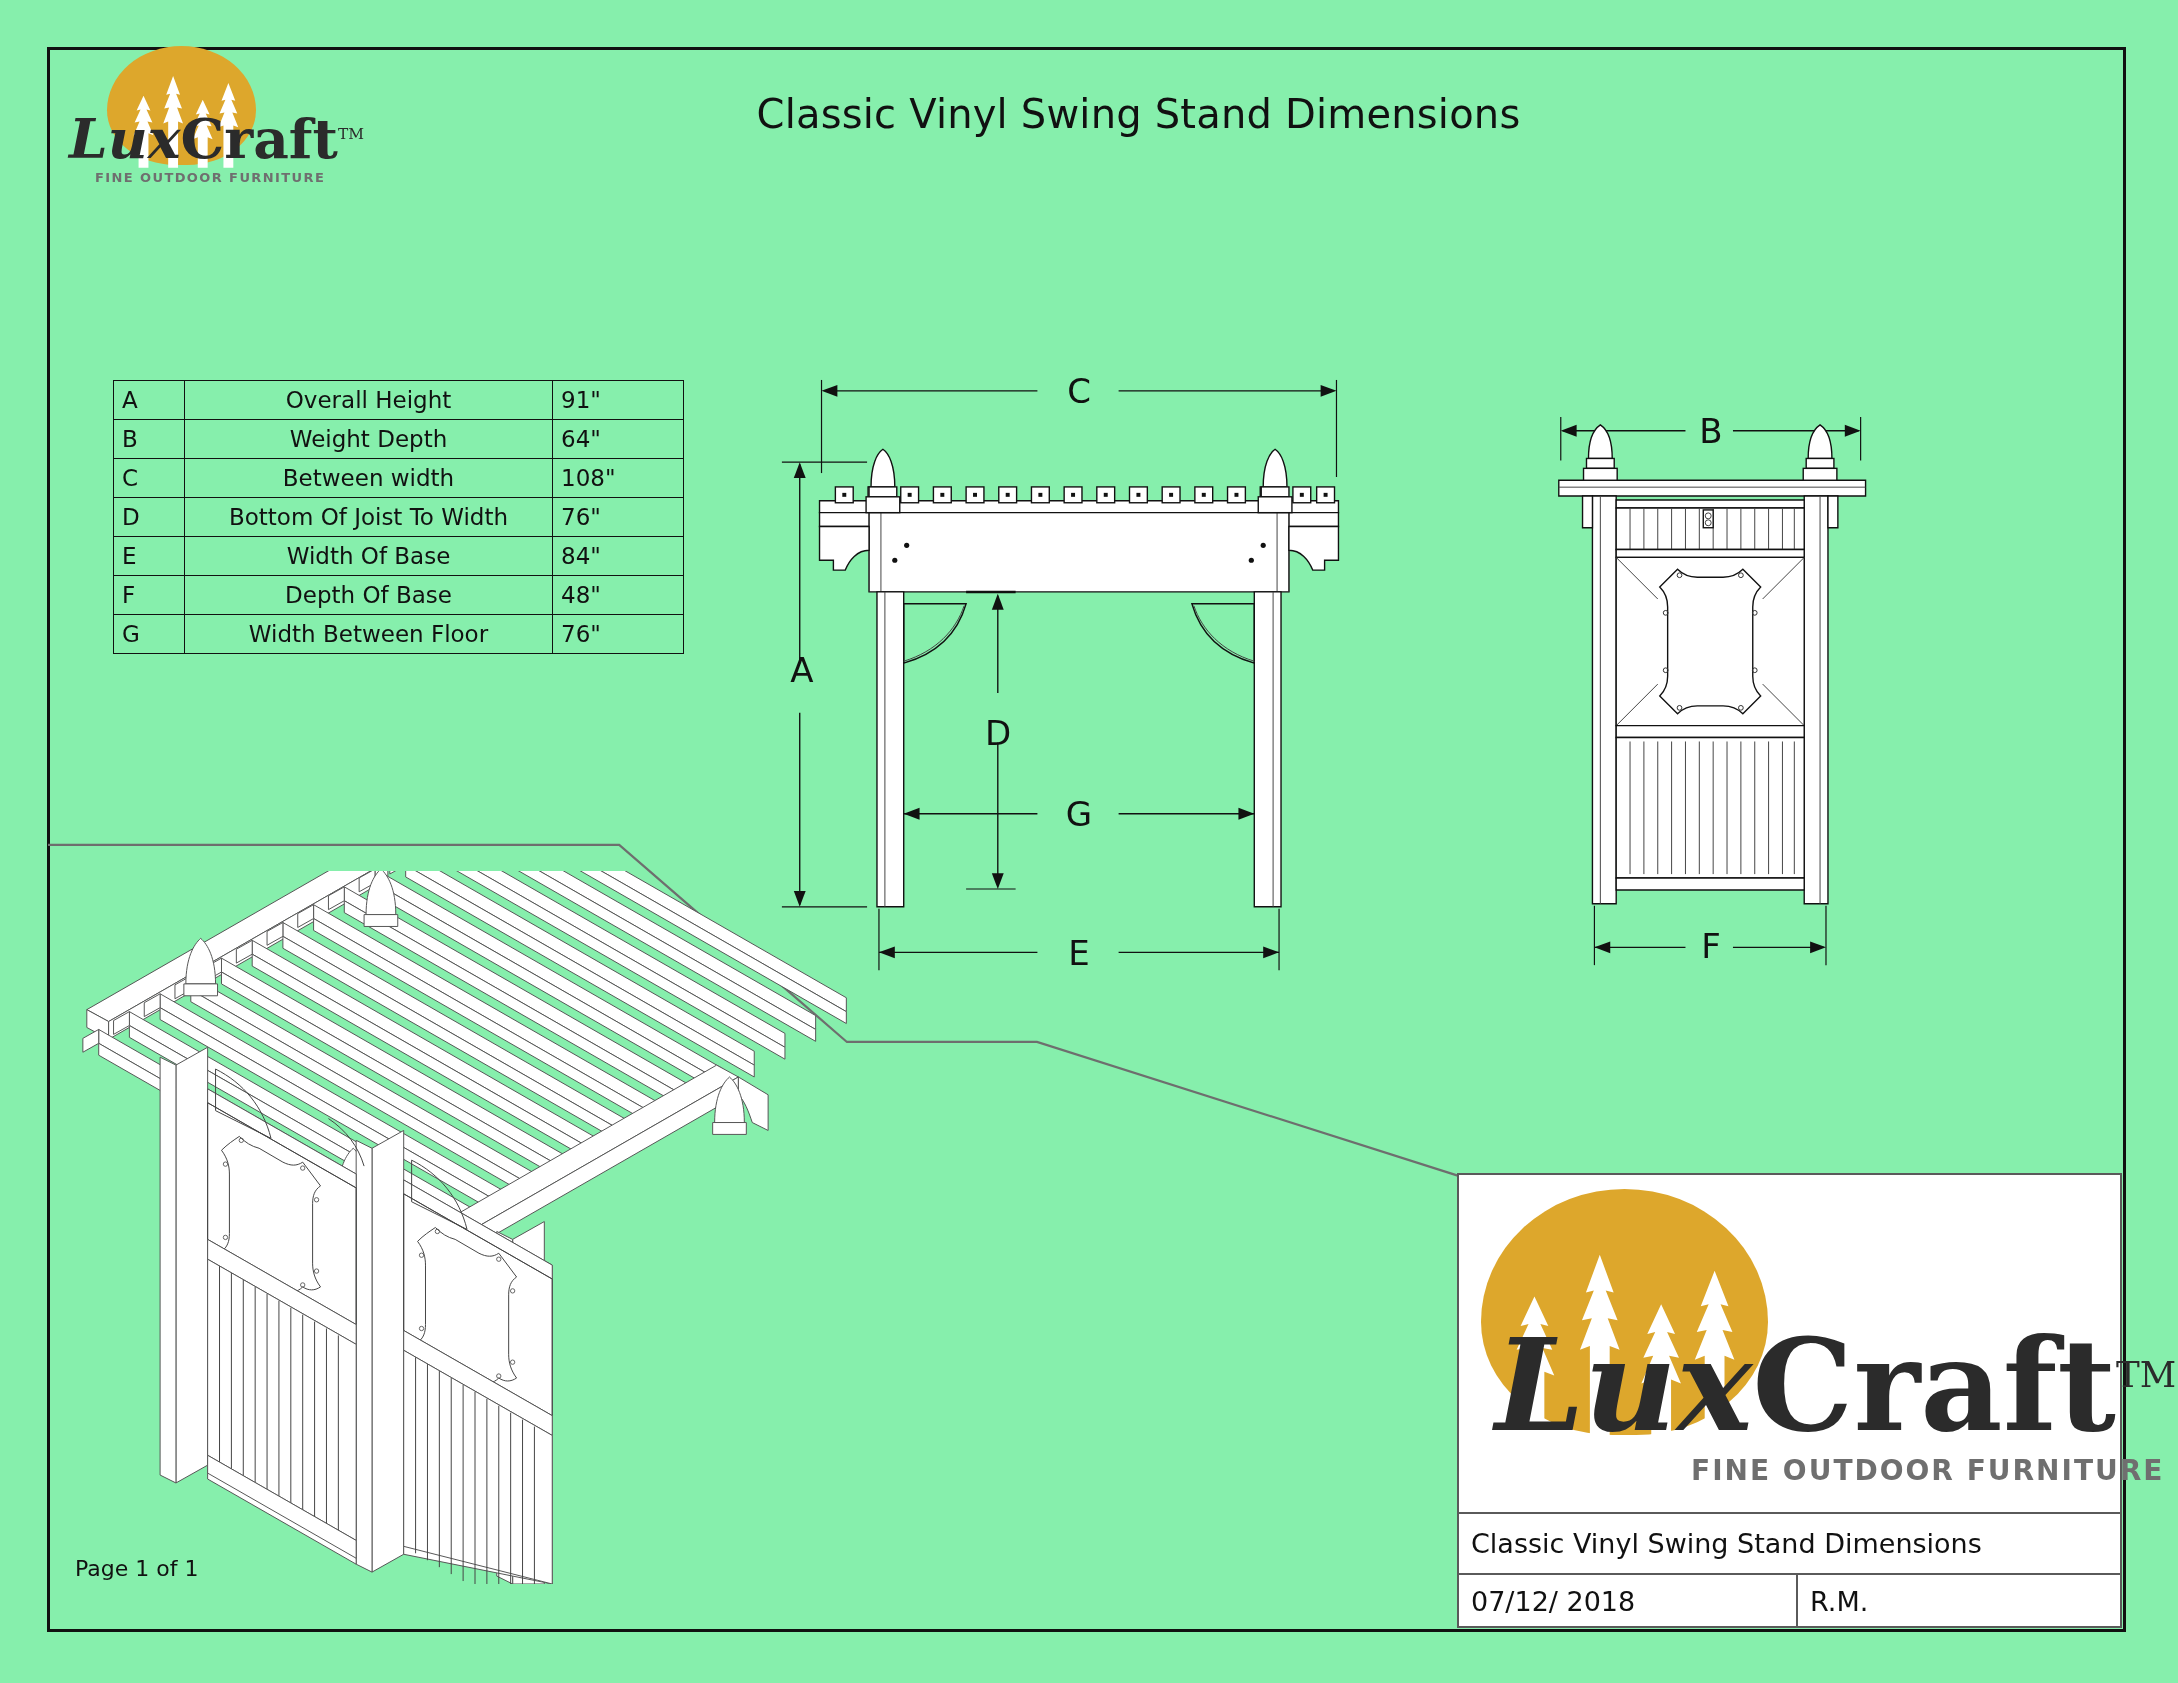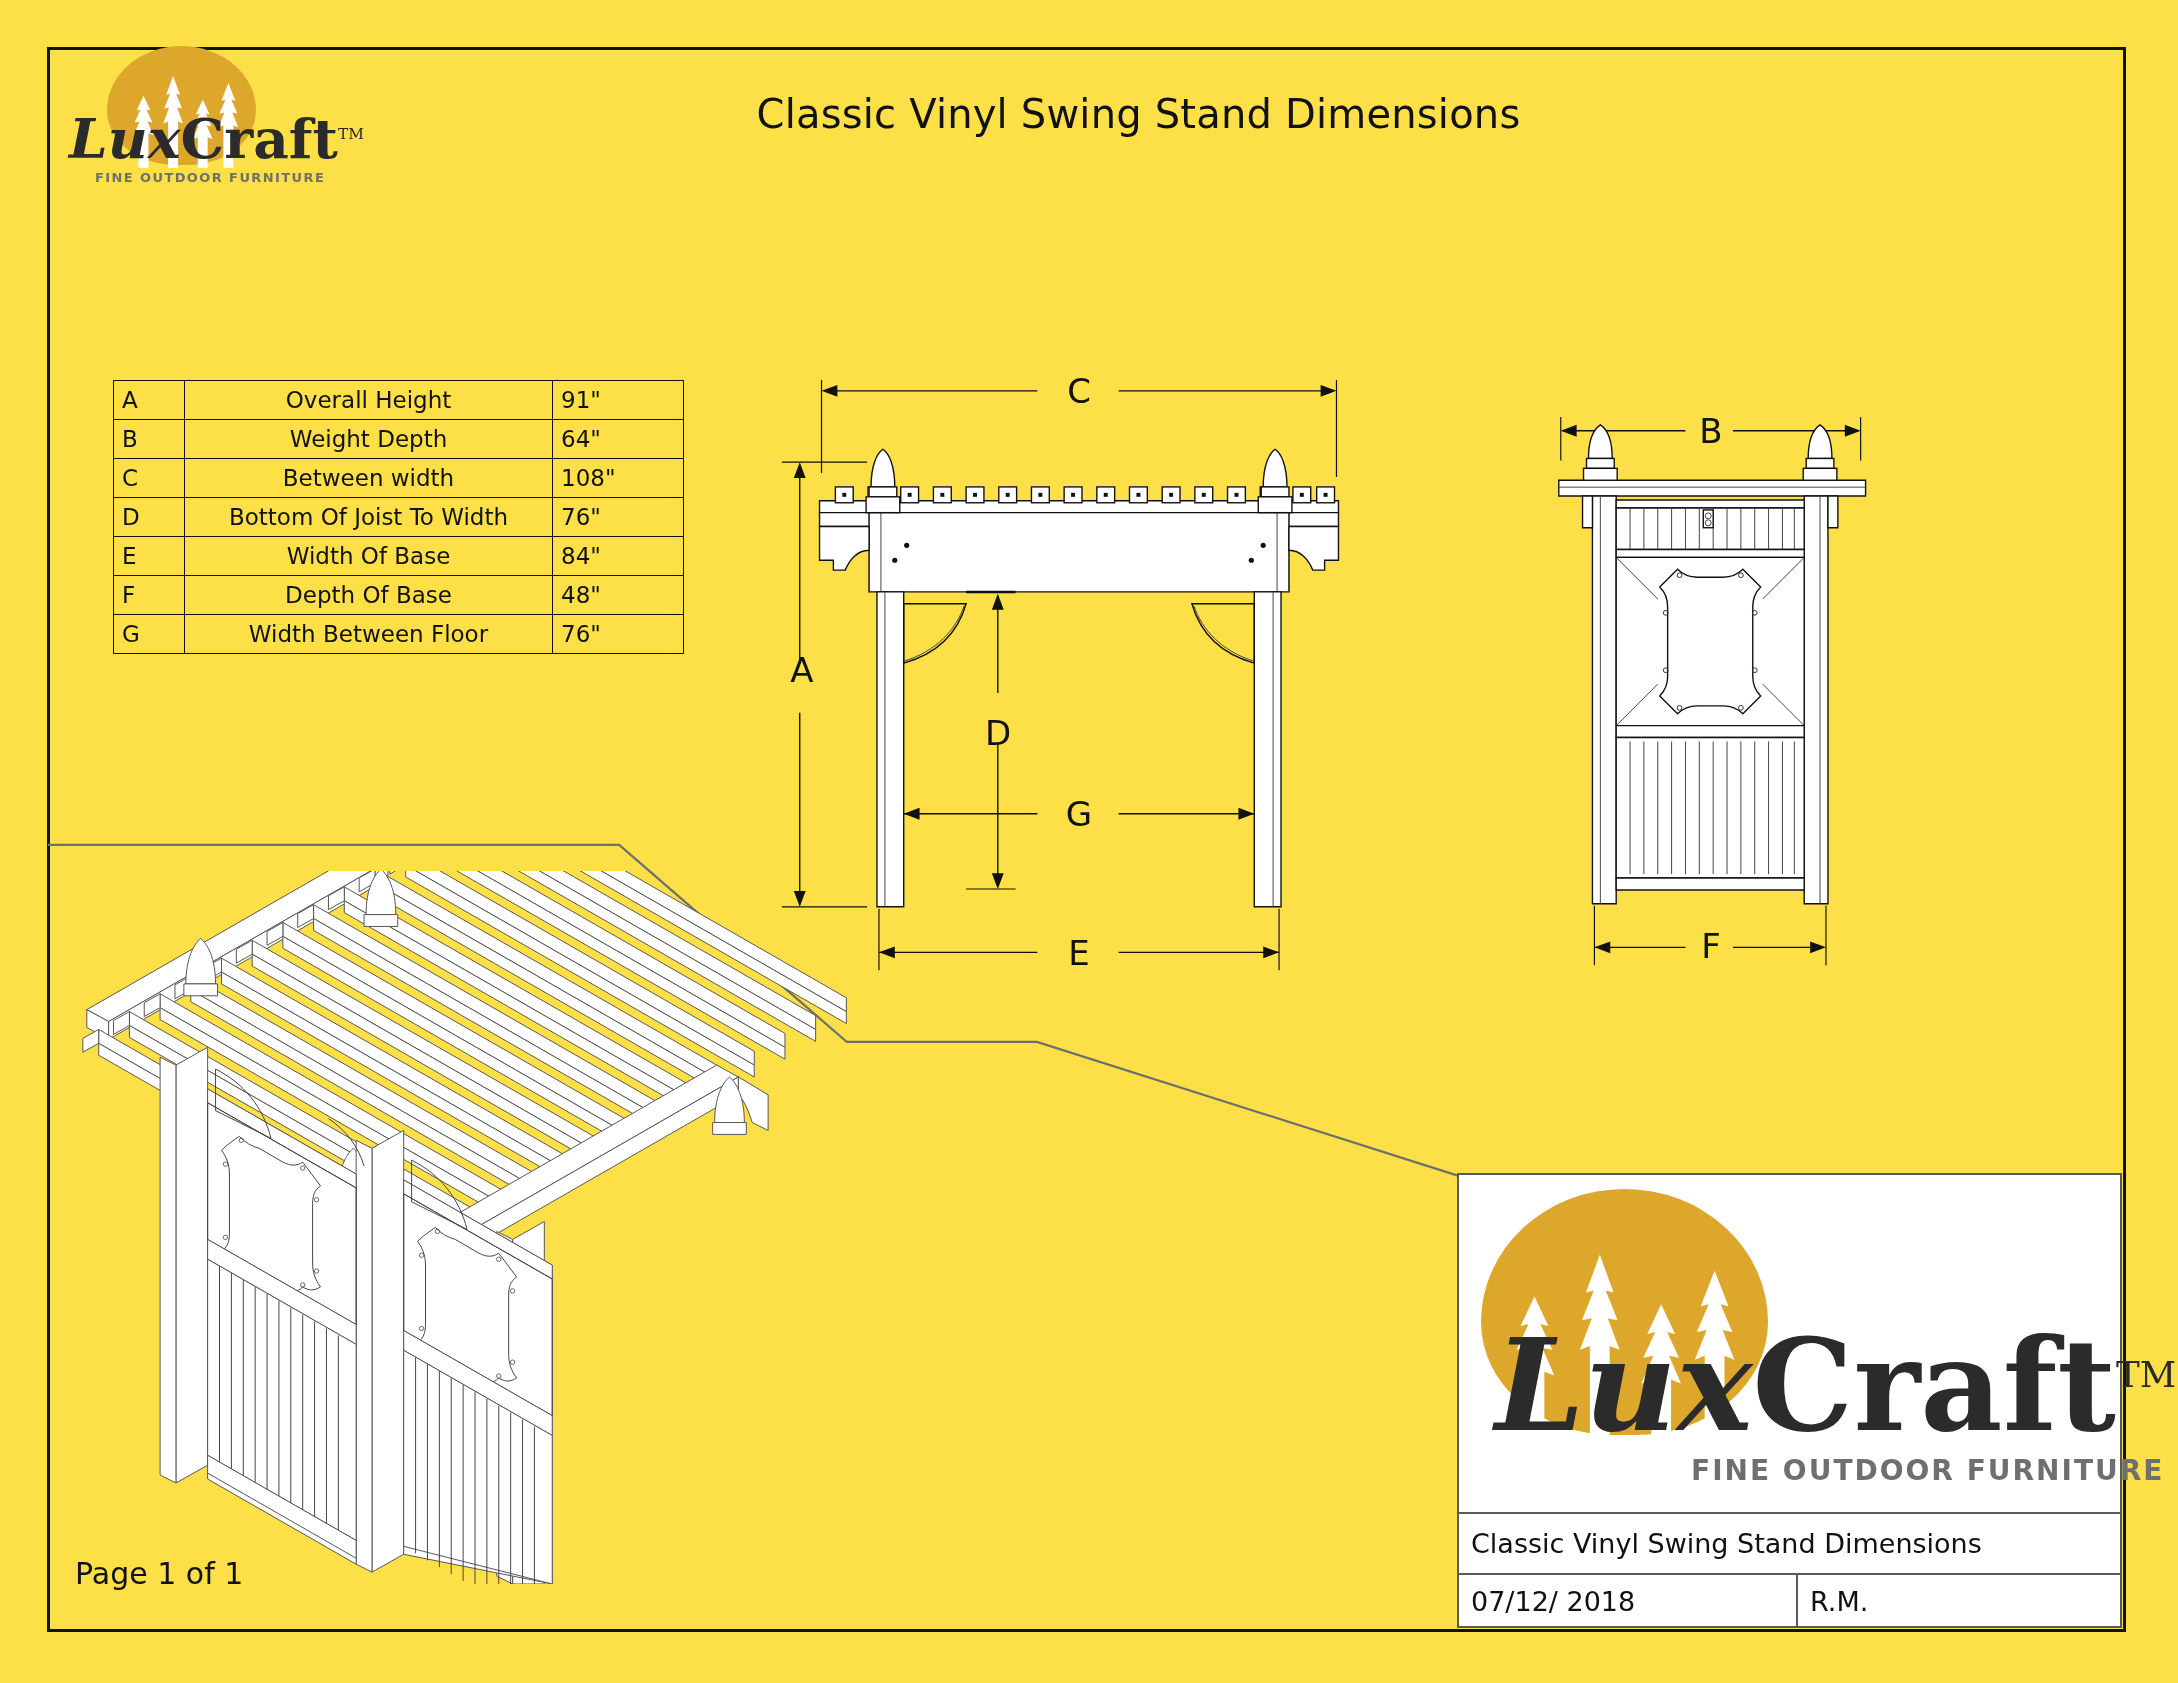--- a/index.html
+++ b/index.html
@@ -8,21 +8,21 @@
     background: #ffffff;
   }
   body {
     font-family: "DejaVu Sans", "Liberation Sans", sans-serif;
     color: #000;
   }
   #page {
     position: relative;
     width: 2178px;
     height: 1683px;
-    background: #fde047;
+    background: #86efac;
     overflow: hidden;
   }
 
   
   .sheet-border {
     position: absolute;
     left: 47px;
     top: 47px;
     width: 2079px;
     height: 1585px;
@@ -159,21 +159,21 @@
     position: absolute;
     top: 0; bottom: 0;
     width: 2px;
     background: #5a5a5a;
   }
 
   .page-num {
     position: absolute;
     left: 75px;
     top: 1556px;
-    font-size: 30px;
+    font-size: 22px;
     color: #111;
     white-space: nowrap;
   }
 
   svg { display: block; }
   .stroke { fill: none; stroke: #111; stroke-width: 1.4; }
   .stroke-thin { fill: none; stroke: #444; stroke-width: 1; }
   .fillw { fill: #ffffff; stroke: #111; stroke-width: 1.4; }
   .fillw-thin { fill: #ffffff; stroke: #555; stroke-width: 1; }
 </style>

